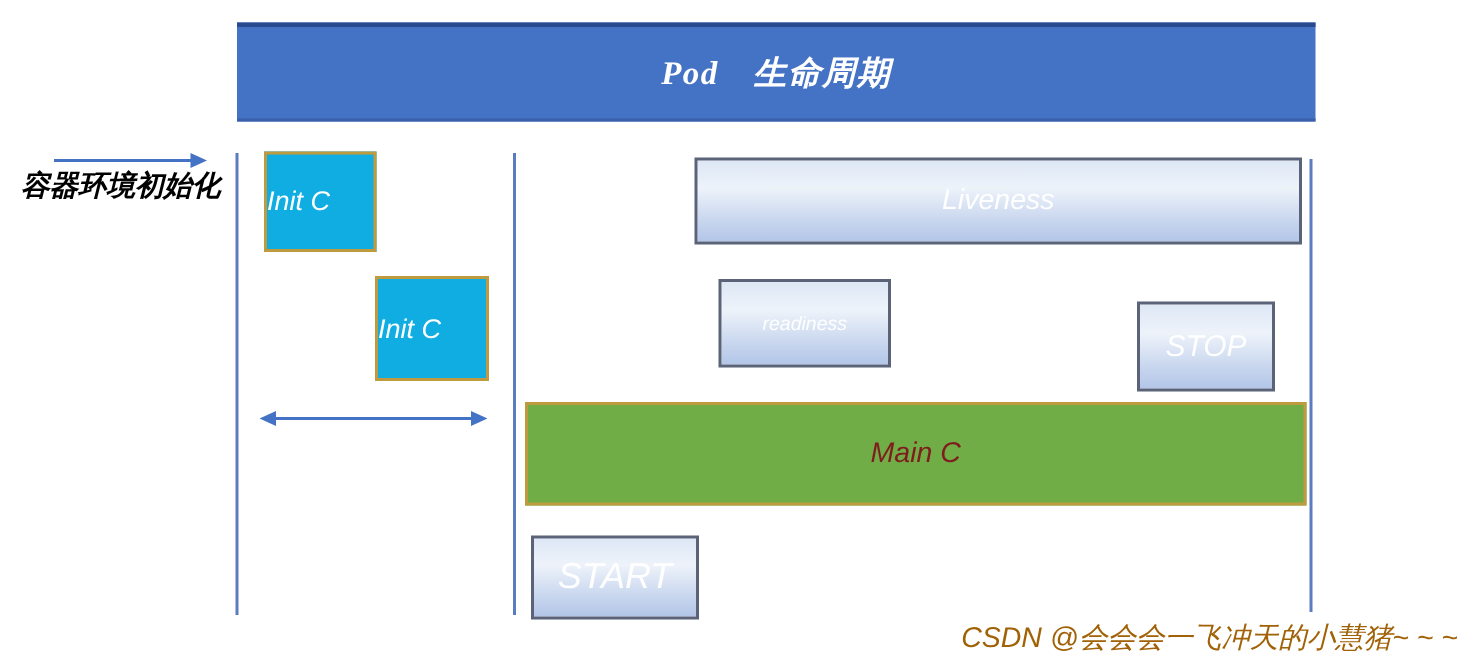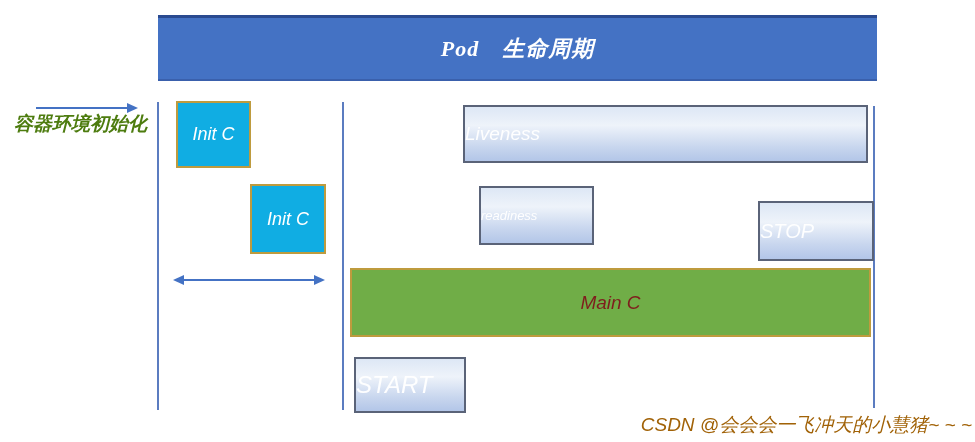--- a/index.html
+++ b/index.html
@@ -23,47 +23,47 @@
 
   
   .vline { position:absolute; width:2px; background:#5b7cc0; }
   .vline-left  { left:157px; top:102px; height:308px; }
   .vline-mid   { left:342px; top:102px; height:308px; }
   .vline-right { left:873px; top:106px; height:302px; }
 
   
   .left-label {
     position:absolute; left:14px; top:111px;
-    font-size:19px; font-weight:bold; color:#4d7c0f;
+    font-size:19px; font-weight:bold; color:#000000;
   }
   .init-arrow { position:absolute; left:36px; top:100px; }
 
   
   .init-box {
     position:absolute; background:#10ADE3; border:2px solid #BE9B3E;
     box-sizing:border-box; color:#ffffff; font-size:18px;
-    display:flex; align-items:center; justify-content:center;
+    display:flex; align-items:center; justify-content:flex-start;
   }
   .init-box-1 { left:176px; top:101px; width:75px; height:67px; }
   .init-box-2 { left:250px; top:184px; width:76px; height:70px; }
 
   
   .duration-arrow { position:absolute; left:173px; top:272px; }
 
   
   .grad-box {
     position:absolute; box-sizing:border-box;
     background:linear-gradient(180deg,#dde7f5 0%, #eef3fa 34%, #c8d6ee 74%, #b3c6e8 100%);
     border:2px solid #5a6378;
     color:rgba(255,255,255,0.96); font-size:19px;
-    display:flex; align-items:center; justify-content:flex-start;
+    display:flex; align-items:center; justify-content:center;
   }
   .liveness-box  { left:463px; top:105px; width:405px; height:58px; }
   .readiness-box { left:463px; top:186px; width:115px; height:59px; font-size:13px;margin-left:16px; }
-  .stop-box      { left:758px; top:201px; width:116px; height:60px; font-size:20px; }
+  .stop-box      { left:758px; top:201px; width:92px; height:60px; font-size:20px; }
   .start-box     { left:354px; top:357px; width:112px; height:56px; font-size:24px; }
 
   
   .main-box {
     position:absolute; left:350px; top:268px; width:521px; height:69px;
     background:#70AD47; border:2px solid #BE9B3E; box-sizing:border-box;
     color:#7f1d1d; font-size:19px;
     display:flex; align-items:center; justify-content:center;
   }
 

